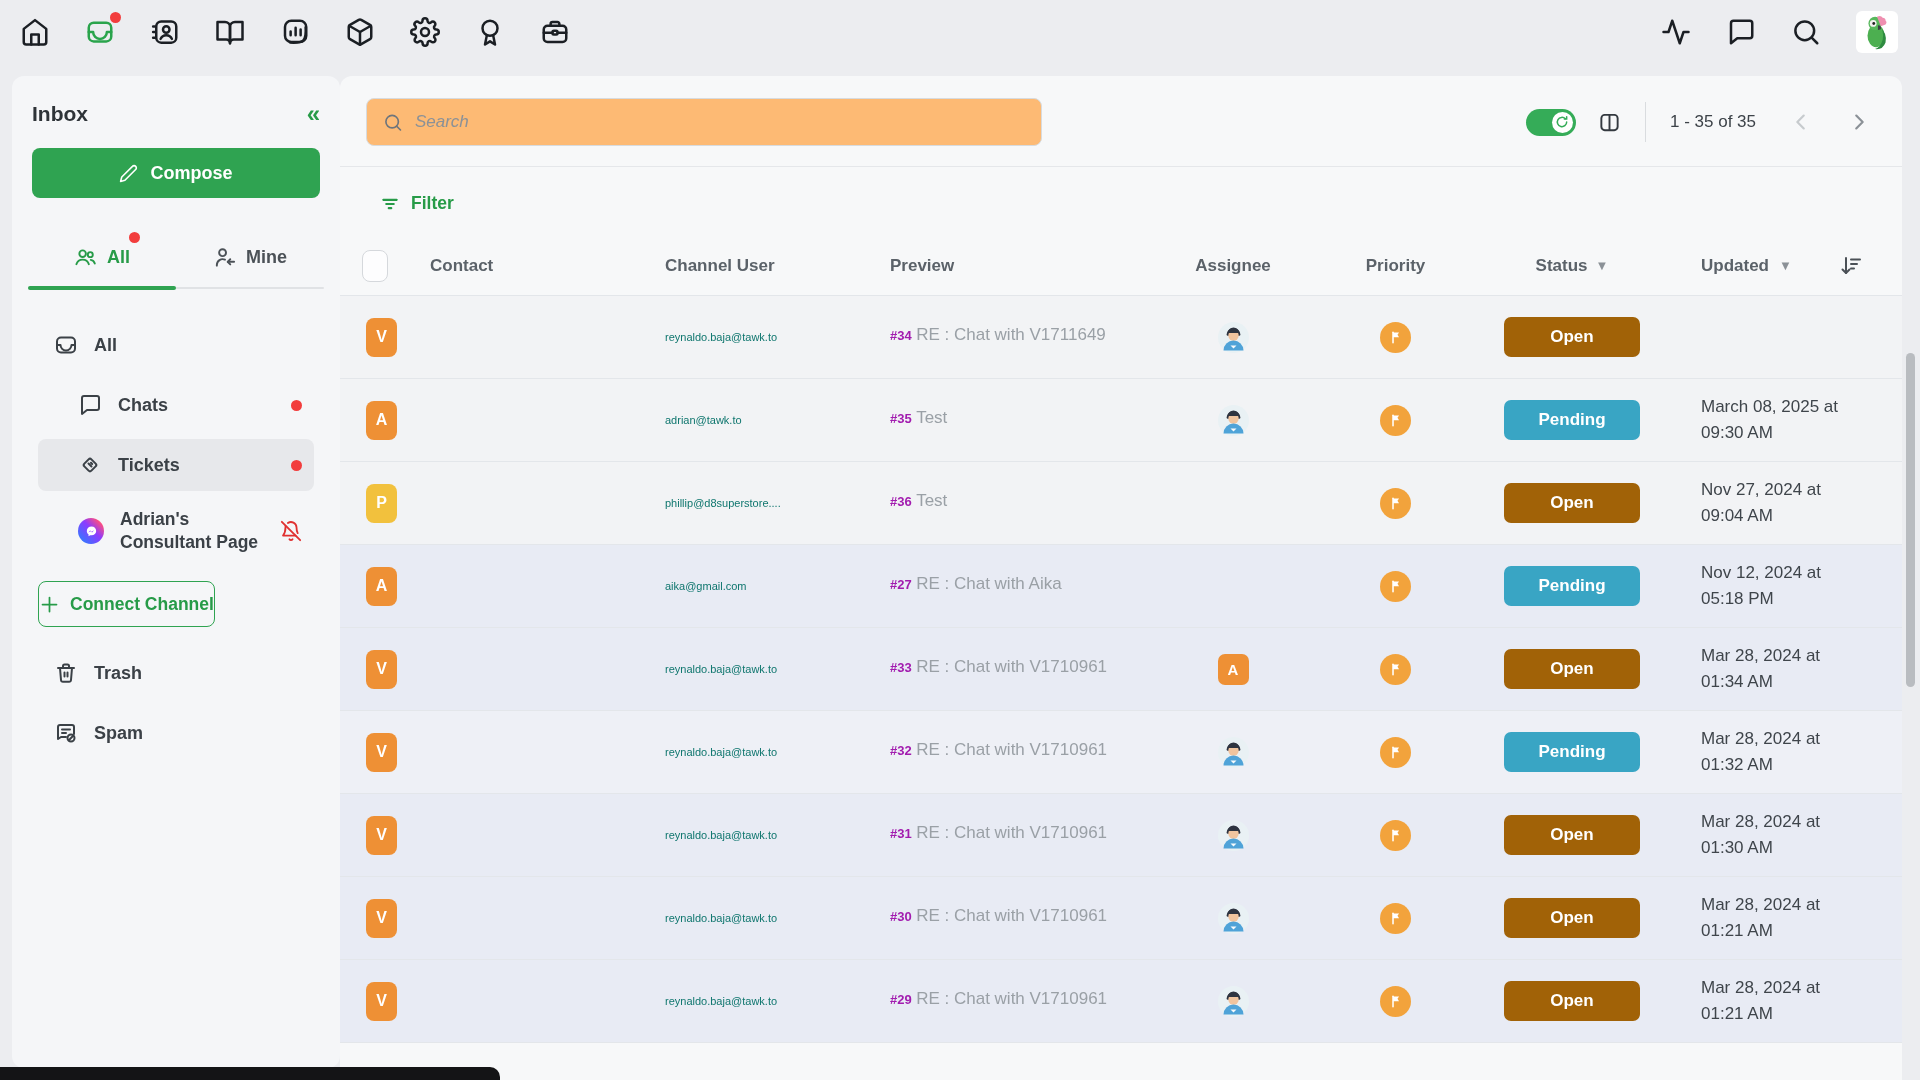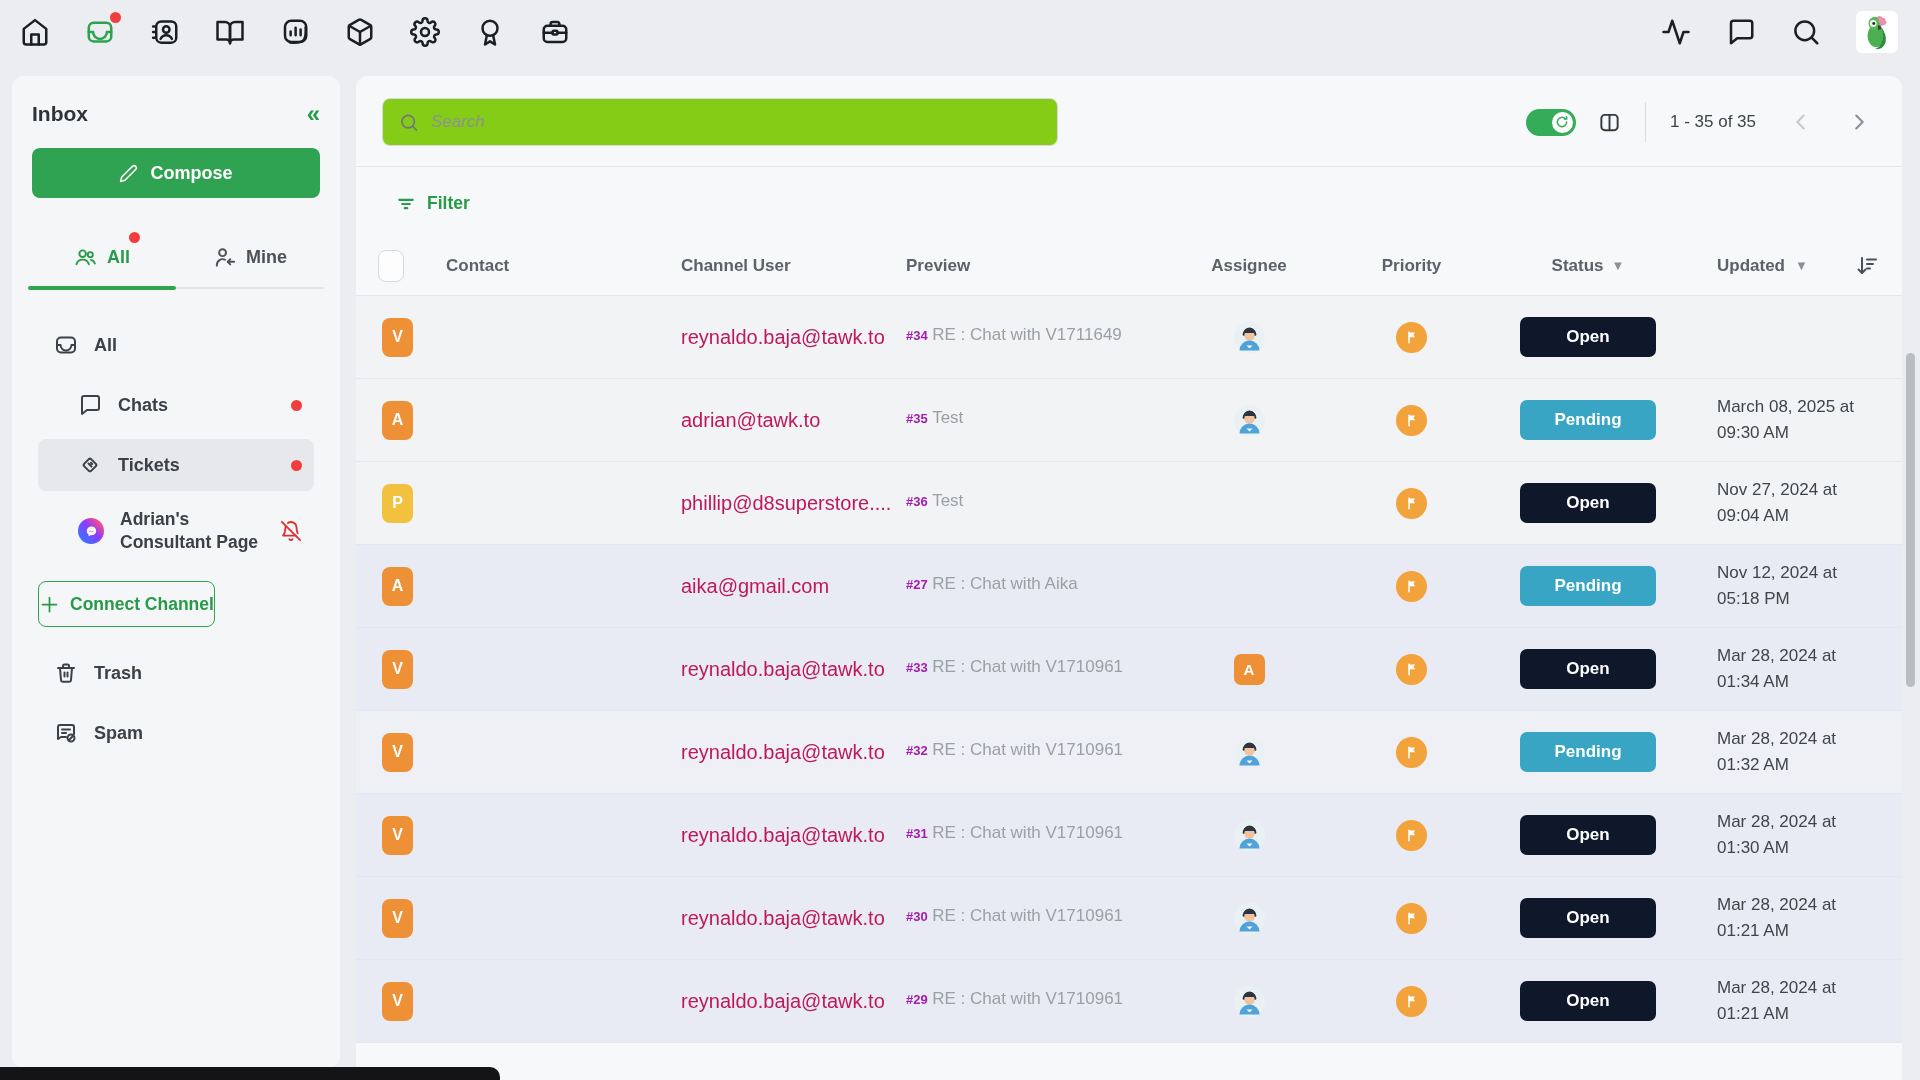--- a/index.html
+++ b/index.html
@@ -11,21 +11,21 @@
   .topbar { height:64px; display:flex; align-items:center; padding:0 22px 0 20px; }
   .topbar-left { display:flex; align-items:center; gap:35px; }
   .tb-icon { width:30px; height:30px; color:#1b1f24; position:relative; cursor:pointer; }
   .tb-icon svg { width:30px; height:30px; }
   .tb-icon.active { color:#2aa44c; }
   .tb-dot { position:absolute; top:-5px; right:-6px; width:11px; height:11px; border-radius:50%; background:#f23d3d; }
   .topbar-right { margin-left:auto; display:flex; align-items:center; gap:35px; }
   .avatar-box { width:42px; height:42px; border-radius:6px; background:#ffffff; display:flex; align-items:center; justify-content:center; overflow:hidden; cursor:pointer; }
 
   
-  .content { display:flex; gap:16px; padding:12px 18px 0 12px; height:1016px; }
+  .content { display:flex; padding:12px 18px 0 12px; height:1016px; }
 
   
   .sidebar { width:328px; background:#f5f6f8; border-radius:12px; padding:26px 16px 20px 16px; height:992px; flex-shrink:0; position:relative; }
   .sb-head { display:flex; align-items:center; padding:0 4px; }
   .sb-title { font-size:21px; font-weight:700; color:#2e3338; }
   .sb-collapse { margin-left:auto; color:#279b48; font-size:24px; font-weight:700; cursor:pointer; line-height:1; }
   .compose-btn { margin:22px 4px 0 4px; height:50px; width:calc(100% - 8px); background:#2fa351; border:none; border-radius:8px; color:#fff; font-size:18px; font-weight:700; font-family:inherit; display:flex; align-items:center; justify-content:center; gap:12px; cursor:pointer; }
   .tabs { margin-top:48px; position:relative; }
   .tabs-row { display:flex; }
   .tab { flex:1; display:flex; align-items:center; justify-content:center; gap:10px; font-size:18px; font-weight:700; padding-bottom:18px; cursor:pointer; position:relative; }
@@ -44,21 +44,21 @@
   .sb-page { align-items:center; height:72px; margin-top:4px; }
   .sb-page-label { line-height:1.3; font-size:17.5px; }
   .messenger-ic { width:26px; height:26px; border-radius:50%; background:linear-gradient(45deg,#1e88ff 0%,#8c3bff 55%,#ff4f7e 85%,#ff6f61 100%); display:flex; align-items:center; justify-content:center; flex-shrink:0; }
   .mute-ic { margin-left:auto; width:22px; height:22px; color:#e03131; flex-shrink:0; }
   .connect-btn { margin:14px 10px 0 10px; height:46px; border:1.5px solid #2fa351; background:transparent; border-radius:8px; color:#279b48; font-size:17.5px; font-weight:700; font-family:inherit; display:flex; align-items:center; justify-content:center; gap:10px; cursor:pointer; }
   .sb-footer { margin-top:20px; display:flex; flex-direction:column; gap:8px; }
 
   
   .main { flex:1; background:#f7f8f9; border-radius:12px 12px 0 0; display:flex; flex-direction:column; overflow:hidden; }
   .toolbar { display:flex; align-items:center; padding:22px 26px 20px 26px; }
-  .searchbox { width:676px; height:48px; background:#84cc16; border:1px solid #d8dbde; border-radius:8px; display:flex; align-items:center; padding:0 16px; gap:12px; }
+  .searchbox { width:676px; height:48px; background:#fdba74; border:1px solid #d8dbde; border-radius:8px; display:flex; align-items:center; padding:0 16px; gap:12px; }
   .searchbox svg { width:21px; height:21px; color:#6e757c; }
   .searchbox input { border:none; outline:none; background:transparent; font-family:inherit; font-size:17px; font-style:italic; color:#3b4147; width:100%; }
   .searchbox input::placeholder { color:#8b9197; }
   .toolbar-right { margin-left:auto; display:flex; align-items:center; }
   .toggle { width:50px; height:27px; border-radius:14px; background:#35ac58; position:relative; cursor:pointer; }
   .toggle-knob { position:absolute; top:3px; right:3px; width:21px; height:21px; border-radius:50%; background:#fff; display:flex; align-items:center; justify-content:center; }
   .toggle-knob svg { width:14px; height:14px; color:#35ac58; }
   .split-ic { width:23px; height:23px; color:#343a40; margin-left:22px; cursor:pointer; }
   .tb-sep { width:1px; height:40px; background:#d9dcdf; margin:0 24px; }
   .page-count { font-size:17px; color:#3d4349; }
@@ -76,36 +76,36 @@
   .th--center { justify-self:center; display:flex; align-items:center; gap:8px; }
   .th--updated { padding-left:30px; display:flex; align-items:center; gap:10px; }
   .caret { font-size:13px; color:#8b9197; }
   .sort-ic { width:24px; height:24px; color:#4b5157; justify-self:start; cursor:pointer; }
   .checkbox { width:26px; height:32px; border-radius:8px; border:1.5px solid #d5d8dc; background:#fdfdfe; margin-left:2px; cursor:pointer; }
   .trow { height:83px; border-bottom:1px solid #e3e6ea; cursor:pointer; }
   .row--read { background:#f2f3f5; }
   .row--unread { background:#e8ebf4; }
   .row--unread-light { background:#eef0f6; }
   .contact-avatar { width:31px; height:39px; border-radius:8px; display:flex; align-items:center; justify-content:center; color:#fff; font-size:16px; font-weight:700; margin-left:6px; }
-  .cell-email { font-size:20px; color:#be185d; white-space:nowrap; overflow:hidden; }
+  .cell-email { font-size:11px; color:#0f766e; white-space:nowrap; overflow:hidden; }
   .cell-preview { overflow:hidden; }
   .ticket-link { font-size:13px; font-weight:700; color:#a21caf; margin-bottom:6px; cursor:pointer; display:inline-block; }
   .preview-text { font-size:17px; color:#9aa0a6; white-space:nowrap; overflow:hidden; }
   .assignee-wrap { justify-self:center; }
   .assignee-avatar { width:31px; height:31px; cursor:pointer; }
   .av-cartoon { border-radius:50%; overflow:hidden; }
   .av-photo { border-radius:7px; }
   .av-photo--a { background:radial-gradient(circle at 45% 38%, #8f7260 0%, #6b5547 34%, #2e2826 78%); }
   .av-photo--b { background:linear-gradient(155deg, #50363c 0%, #231d22 55%, #120f14 100%); }
   .av-letter { border-radius:7px; background:#ee9035; color:#fff; font-size:15px; font-weight:700; display:flex; align-items:center; justify-content:center; }
   .priority-wrap { justify-self:center; }
   .priority-badge { width:31px; height:31px; border-radius:50%; background:#f2a33c; display:flex; align-items:center; justify-content:center; cursor:pointer; }
   .priority-badge svg { width:17px; height:17px; }
   .status-badge { justify-self:center; width:136px; height:40px; border-radius:7px; color:#fff; font-size:17px; font-weight:700; display:flex; align-items:center; justify-content:center; cursor:pointer; }
-  .status--open { background:#0f172a; }
+  .status--open { background:#a16207; }
   .status--pending { background:#39a5c4; }
   .cell-updated { padding-left:30px; font-size:17px; color:#3f454b; line-height:1.55; }
 
   
   .scroll-thumb { position:absolute; right:5px; top:353px; width:9px; height:334px; border-radius:5px; background:#b9bcc0; }
   .bottom-bar { position:absolute; left:0; bottom:0; width:500px; height:13px; background:#141416; border-radius:0 10px 0 0; }
 </style>
 </head>
 <body>
 

